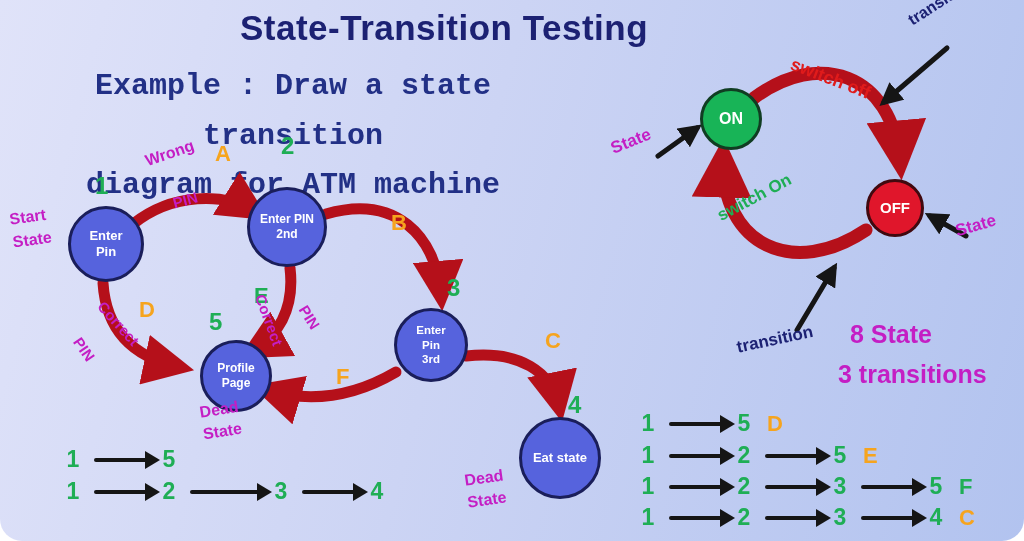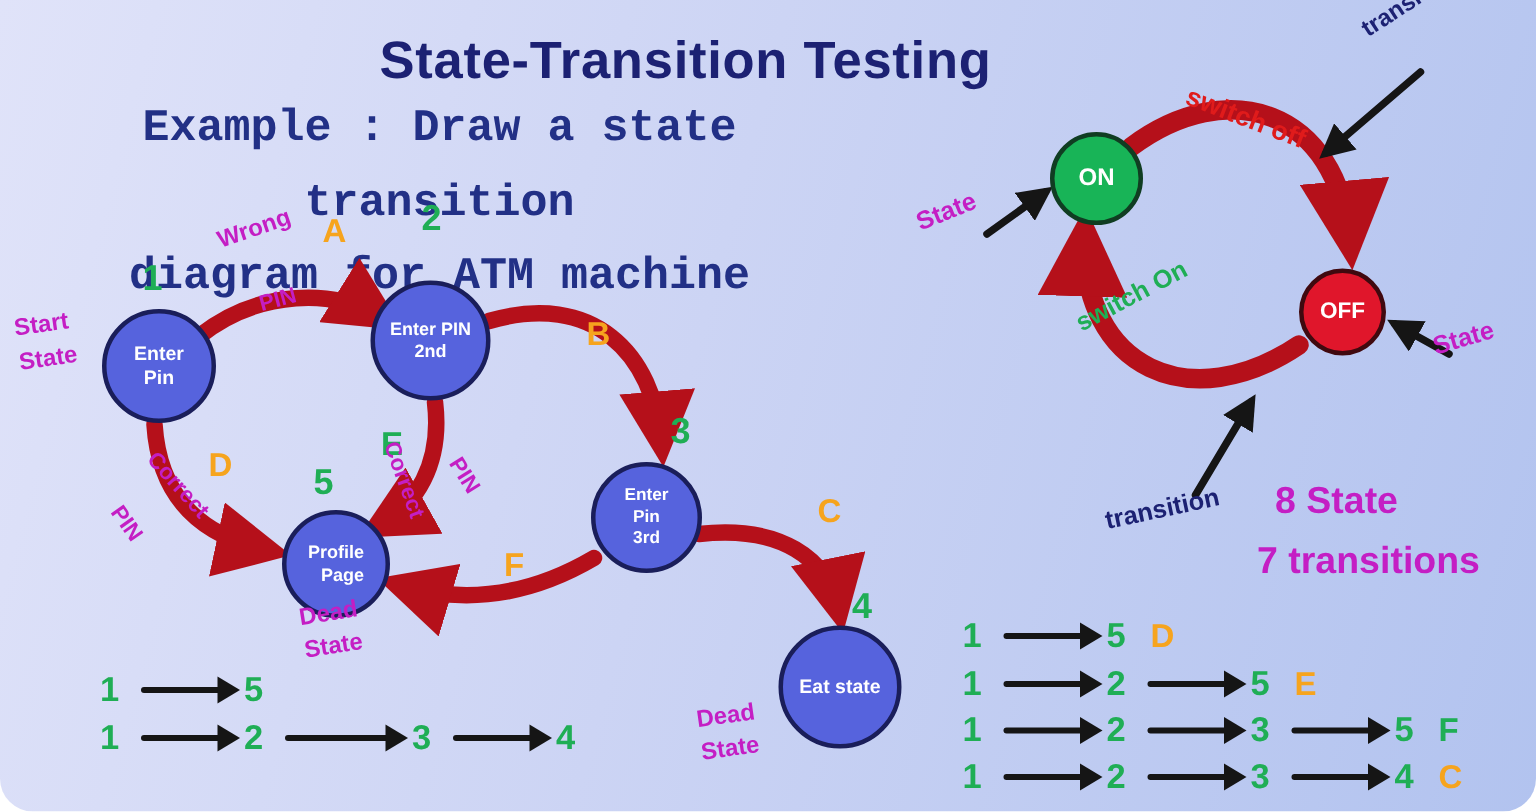--- a/index.html
+++ b/index.html
@@ -5,21 +5,21 @@
   html,body{margin:0;padding:0;background:#ffffff;}
   .stage{
     position:relative;width:1024px;height:541px;overflow:hidden;
     background:linear-gradient(105deg,#e0e3f9 0%,#ccd4f4 45%,#b2c3ef 100%);
     font-family:"Liberation Sans",sans-serif;
     border-radius:0 0 22px 22px;
   }
   .pre{white-space:pre-line;}
   .title{
     position:absolute;left:0;top:4px;width:880px;text-align:center;
-    font-size:35px;font-weight:800;color:#1c2173;letter-spacing:.5px;margin:17px;
+    font-size:35px;font-weight:800;color:#1c2173;letter-spacing:.5px;margin:4px;
   }
   .subtitle{
     position:absolute;left:58px;top:62px;width:470px;text-align:center;
     font-size:30px;font-weight:700;color:#223086;line-height:1.65;font-family:Liberation Mono, monospace;
   }
   .arrows{position:absolute;left:0;top:0;z-index:1;}
   .red{stroke:#b5101a;stroke-width:11;fill:none;marker-end:url(#mr);stroke-linecap:round;}
   .red.big{stroke-width:13;}
   .blk{stroke:#151515;stroke-width:5;fill:none;marker-end:url(#mb);stroke-linecap:round;}
   .node{
@@ -78,21 +78,21 @@
 diagram  for ATM machine</div>
 
   <div class="node" style="left:68px;top:206px;width:76px;height:76px;font-size:13px;">Enter
 Pin</div>
   <div class="node" style="left:247px;top:187px;width:80px;height:80px;font-size:12px;">Enter PIN
 2nd</div>
   <div class="node" style="left:394px;top:308px;width:74px;height:74px;font-size:11.5px;">Enter
 Pin
 3rd</div>
   <div class="node" style="left:519px;top:417px;width:82px;height:82px;font-size:13px;">Eat state</div>
-  <div class="node" style="left:188px;top:340px;width:72px;height:72px;font-size:12px;text-align:right;">Profile
+  <div class="node" style="left:200px;top:340px;width:72px;height:72px;font-size:12px;">Profile
 Page</div>
 
   <div class="lab grn" style="left:95px;top:172px;font-size:24px;">1</div>
   <div class="lab grn" style="left:281px;top:132px;font-size:24px;">2</div>
   <div class="lab grn" style="left:447px;top:274px;font-size:24px;">3</div>
   <div class="lab grn" style="left:568px;top:391px;font-size:24px;">4</div>
   <div class="lab grn" style="left:209px;top:308px;font-size:24px;">5</div>
 
   <div class="lab mag pre" style="left:8px;top:208px;font-size:16px;transform:rotate(-8deg);line-height:1.45;">Start
 State</div>
@@ -115,21 +115,21 @@
 
   <div class="node onode" style="left:700px;top:88px;width:62px;height:62px;font-size:16px;">ON</div>
   <div class="node offnode" style="left:866px;top:179px;width:58px;height:58px;font-size:15px;">OFF</div>
   <div class="lab nvy" style="left:905px;top:14px;font-size:16px;transform:rotate(-33deg);">transition</div>
   <div class="lab redt" style="left:795px;top:54px;font-size:18px;transform:rotate(21deg);">switch off</div>
   <div class="lab mag" style="left:608px;top:140px;font-size:17px;transform:rotate(-22deg);">State</div>
   <div class="lab grn" style="left:714px;top:208px;font-size:17px;transform:rotate(-28deg);">switch On</div>
   <div class="lab mag" style="left:953px;top:222px;font-size:17px;transform:rotate(-16deg);">State</div>
   <div class="lab nvy" style="left:735px;top:338px;font-size:17px;transform:rotate(-12deg);">transition</div>
   <div class="lab mag" style="left:850px;top:320px;font-size:25px;">8 State</div>
-  <div class="lab mag" style="left:838px;top:360px;font-size:25px;">7 transitions</div>
+  <div class="lab mag" style="left:838px;top:360px;font-size:25px;">3 transitions</div>
 
   <div class="seq" style="left:62px;top:446px;">
     <span class="snum">1</span>
     <span class="arr"></span>
     <span class="snum">5</span>
   </div>
   <div class="seq" style="left:62px;top:478px;">
     <span class="snum">1</span>
     <span class="arr"></span>
     <span class="snum">2</span>

